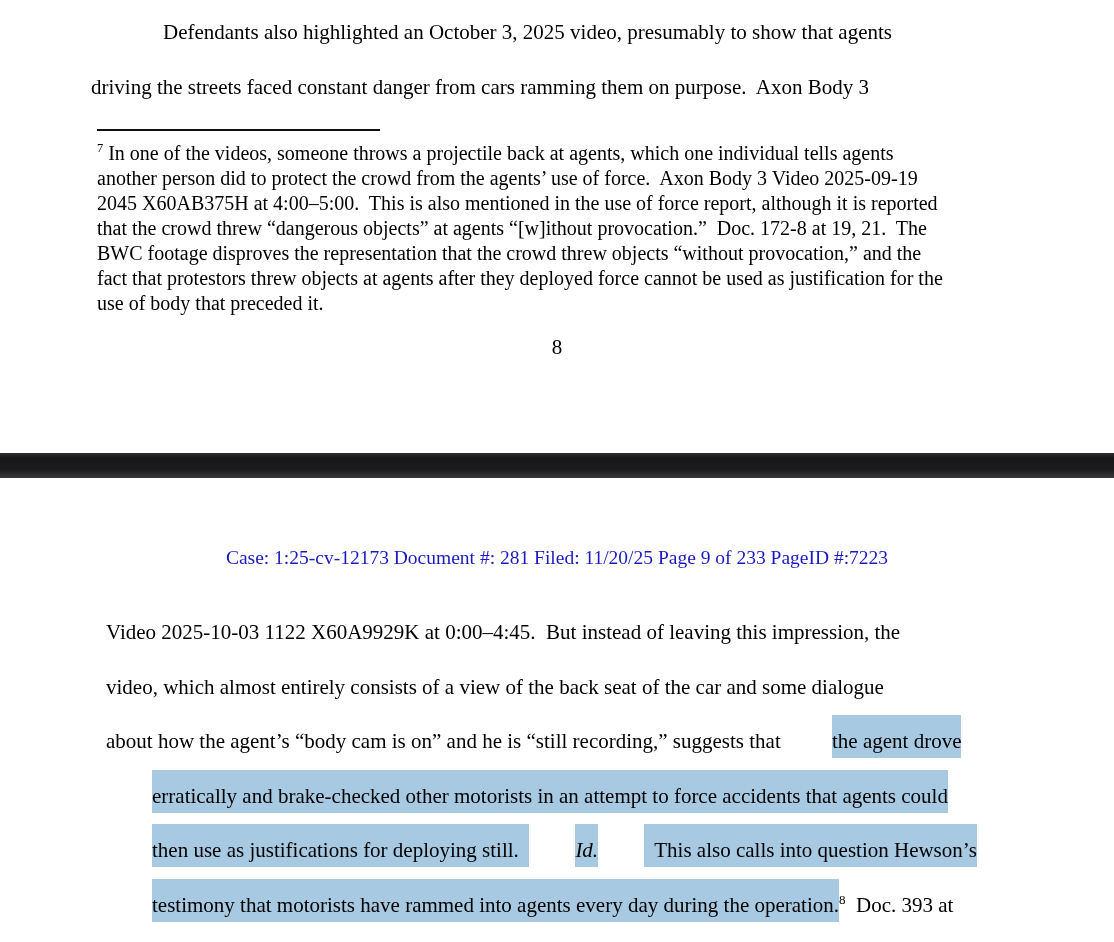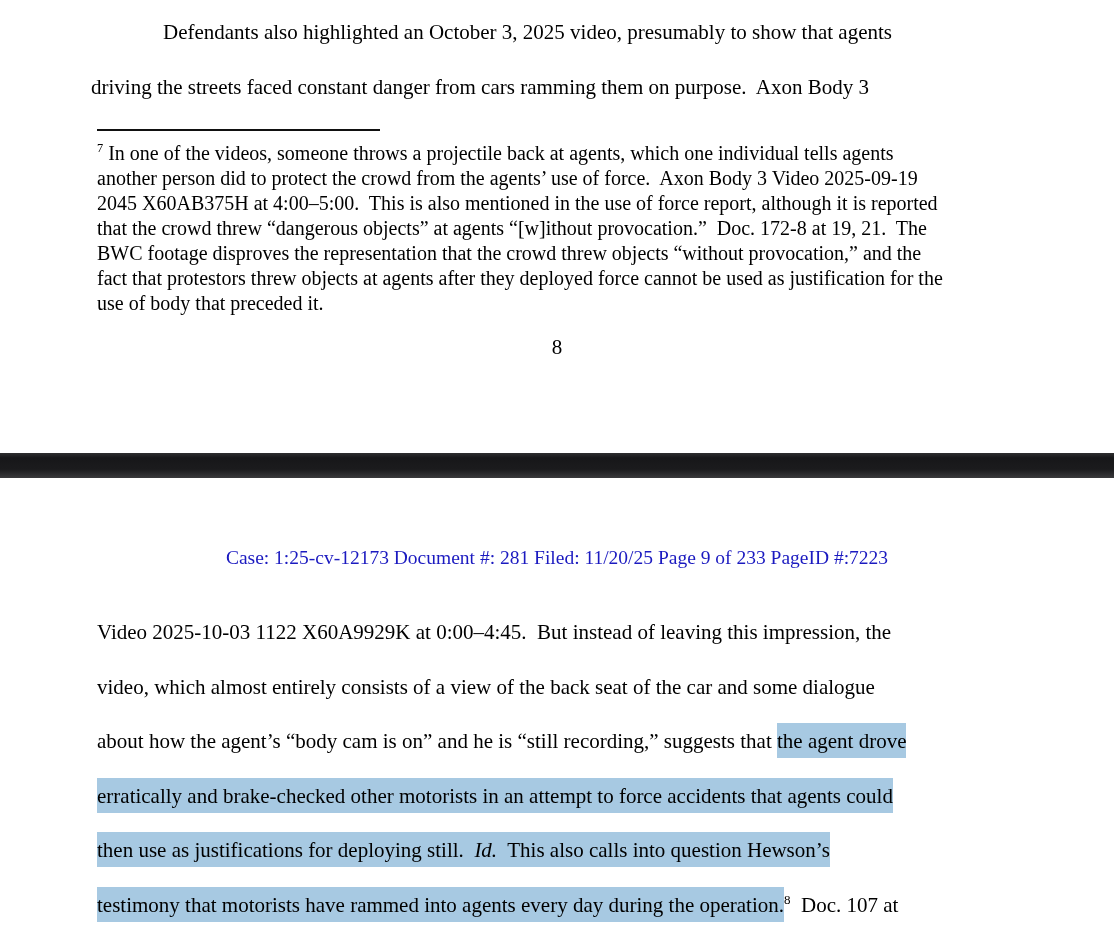--- a/index.html
+++ b/index.html
@@ -60,32 +60,33 @@
     width: 1114px;
     text-align: center;
     font-family: Liberation Serif, serif;
     font-size: 19.5px;
     line-height: 28px;
     color: var(--stamp-blue, #1b1ac0);
     margin-top: 44px;
   }
   .p9-body {
     position: absolute;
-    top: 605px; left: 97px;
+    top: 605px; left: 106px;
     width: 930px;
     font-size: 21px;
     line-height: 54.5px;
   }
   
   .line { white-space: pre; }
   .line.indent { text-indent: 72px; }
   .seg-hl {
     background: var(--hl, #a7c9e2);
-    padding-top: 6px;
+    padding-top: 14px;
     padding-bottom: 5px;
+    margin-left: 46px;
   }
   .seg-it { font-style: italic; }
   .seg-sup {
     vertical-align: super;
     font-size: 62%;
     line-height: 0;
   }
 </style>
 </head>
 <body>
@@ -114,16 +115,16 @@
   <div class="page-break-bar"></div>
 
   <div class="p9-stamp">Case: 1:25-cv-12173 Document #: 281 Filed: 11/20/25 Page 9 of 233 PageID #:7223</div>
 
   <div class="p9-body">
       <div class="line"><span>Video 2025-10-03 1122 X60A9929K at 0:00–4:45.  But instead of leaving this impression, the</span></div>
       <div class="line"><span>video, which almost entirely consists of a view of the back seat of the car and some dialogue</span></div>
       <div class="line"><span>about how the agent’s “body cam is on” and he is “still recording,” suggests that </span><span class="seg-hl">the agent drove</span></div>
       <div class="line"><span class="seg-hl">erratically and brake-checked other motorists in an attempt to force accidents that agents could</span></div>
       <div class="line"><span class="seg-hl">then use as justifications for deploying still.  </span><span class="seg-hl seg-it">Id.</span><span class="seg-hl">  This also calls into question Hewson’s</span></div>
-      <div class="line"><span class="seg-hl">testimony that motorists have rammed into agents every day during the operation.</span><span class="seg-sup">8</span><span>  Doc. 107 at</span></div>
+      <div class="line"><span class="seg-hl">testimony that motorists have rammed into agents every day during the operation.</span><span class="seg-sup">8</span><span>  Doc. 393 at</span></div>
     </div>
 
 </div>
 
 </body></html>

